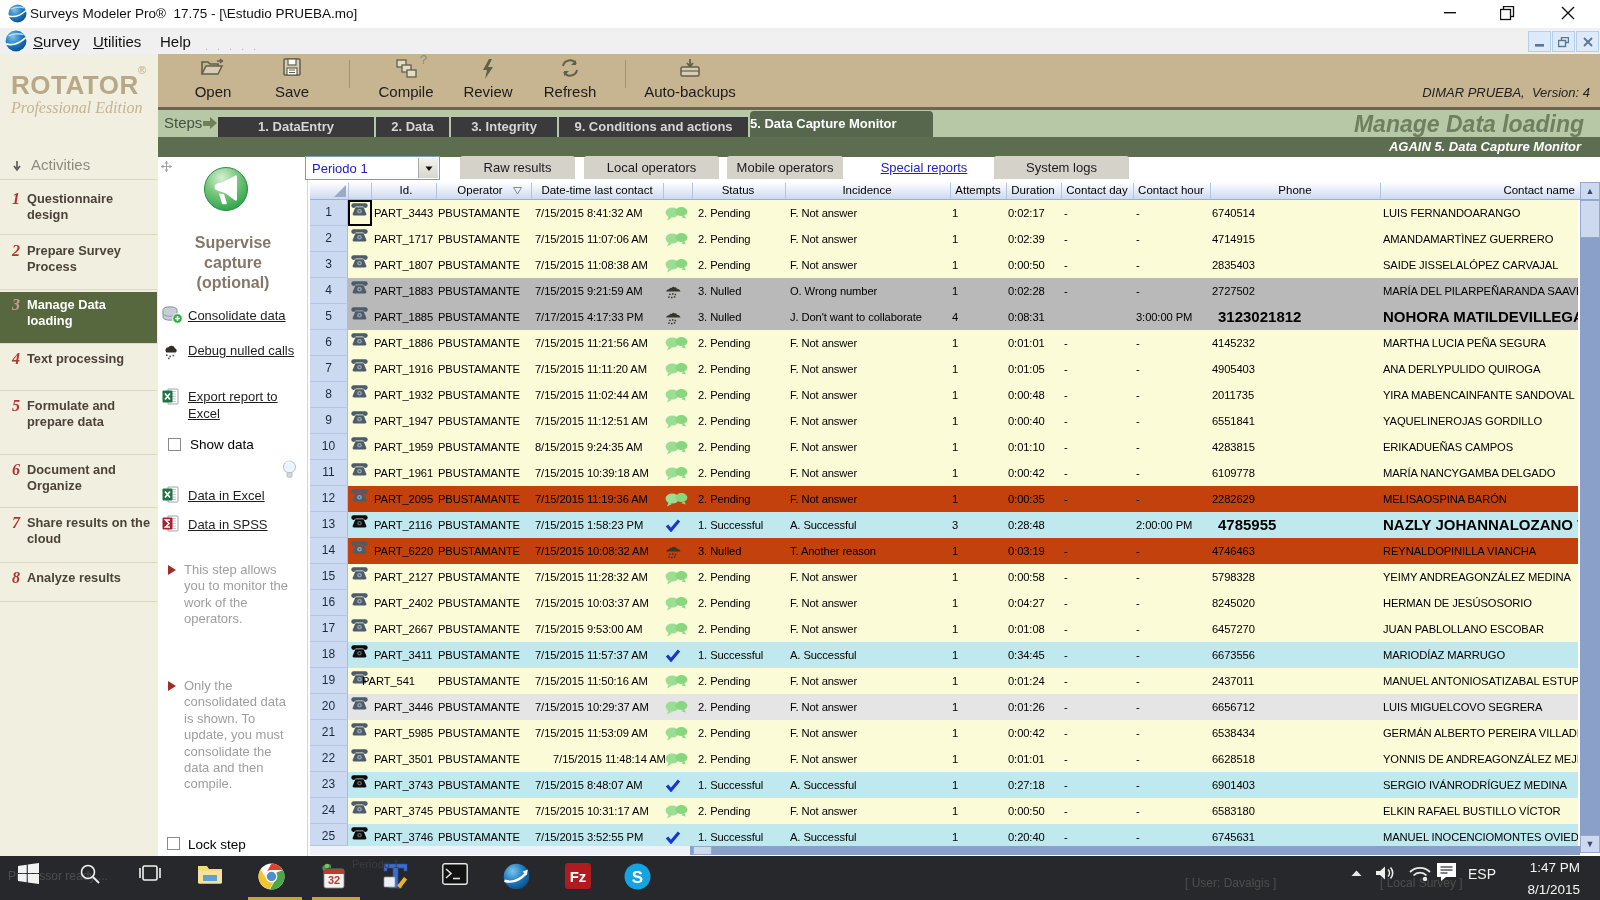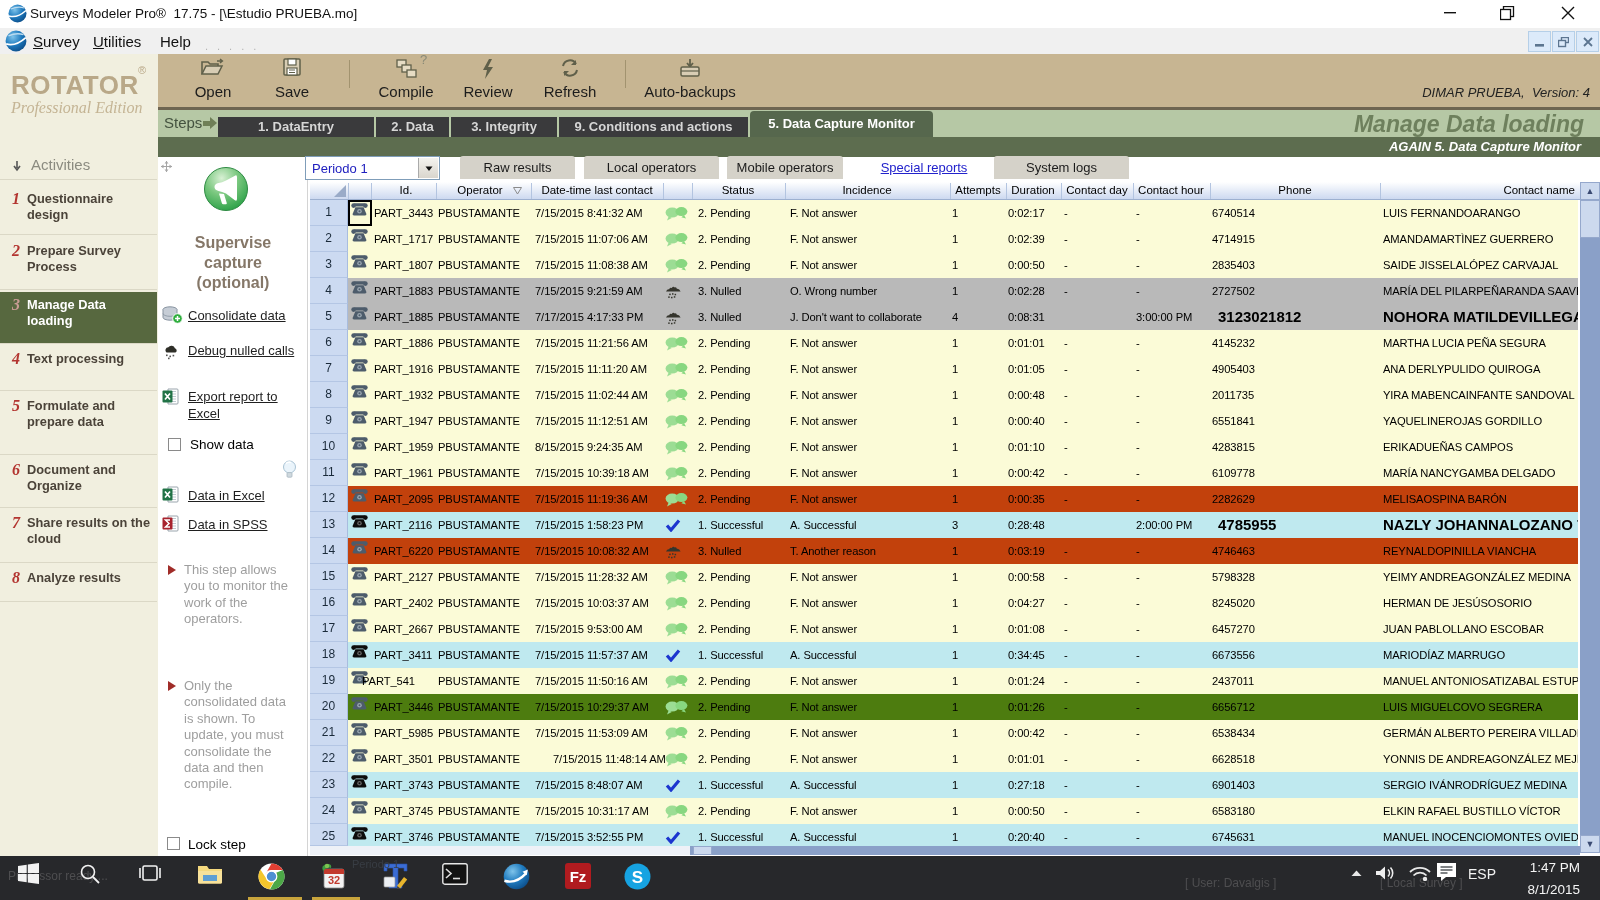--- a/index.html
+++ b/index.html
@@ -21,21 +21,21 @@
 #cream{left:0;top:54px;width:158px;height:802px;background:#f1efdf}
 #rot{left:11px;top:70px;font-size:26px;font-weight:bold;letter-spacing:0.5px;color:#b9a888}
 #rotr{left:138px;top:64px;font-size:11px;color:#b9a888}
 #profed{left:11px;top:99px;font-family:"Liberation Serif",serif;font-style:italic;font-size:16px;color:#c4b494}
 
 #stepsbar{left:158px;top:110px;width:1442px;height:27px;background:#b6c8a5}
 #stepslbl{left:164px;top:114px;font-size:15px;color:#44523f}
 .arrow{left:203px;top:121px;width:7px;height:5px;background:#6f7f57}
 .arrowh{left:210px;top:117px;width:0;height:0;border-left:7px solid #6f7f57;border-top:6.5px solid transparent;border-bottom:6.5px solid transparent}
 .tab{top:117px;height:20px;background:#3a3a3c;color:#d6d6d6;font-size:13px;font-weight:bold;text-align:center;line-height:20px}
-#tabactive{left:750px;top:111px;width:183px;height:26px;background:#56674d;border-radius:4px 4px 0 0;color:#fff;font-size:13px;font-weight:bold;text-align:center;line-height:26px}
+#tabactive{left:750px;top:111px;width:183px;height:26px;background:#56674d;border-radius:4px 4px 0 0;color:#fff;font-size:13px;font-weight:bold;line-height:26px}
 #mdl{right:16px;top:111px;font-size:23px;font-weight:bold;font-style:italic;color:#6e805d}
 #darkband{left:158px;top:137px;width:1442px;height:20px;background:#5d6d4f}
 #again{right:19px;top:139px;font-size:13px;font-weight:bold;font-style:italic;color:#fff}
 
 #acts{left:31px;top:156px;font-size:15px;color:#8b8b80}
 .sbi{position:absolute;left:0;width:157px;border-bottom:1px solid #dbd8c6}
 .sbi i{position:absolute;left:12px;top:4px;font-family:"Liberation Serif",serif;font-weight:bold;font-style:italic;font-size:16px;color:#b33530}
 .sbi b{position:absolute;left:27px;top:5px;font-size:12.8px;color:#4b4339;line-height:15.5px;width:127px}
 .sbi.sel{background:#57683f}
 .sbi.sel b{color:#fff}
@@ -860,21 +860,21 @@
       </svg></div>
     <span style="left:388px">2. Pending</span>
     <span style="left:480px">F. Not answer</span>
     <span style="left:642px">1</span>
     <span style="left:698px">0:01:24</span>
     <span style="left:754px">-</span>
     <span style="left:826px">-</span>
     <span style="left:902px">2437011</span>
     <span style="left:1073px">MANUEL ANTONIOSATIZABAL ESTUPI</span>
   </div>
-<div class="row" style="top:694px;height:26px;background:#4d7c0f">
+<div class="row" style="top:694px;height:26px;background:#e5e5e5">
     <div class="rn" style="top:0;height:26px">20</div>
     <div class="pi"><svg width="17" height="13" viewBox="0 0 17 13">
         <circle cx="2.6" cy="2.6" r="2.3" fill="#4d5c6b"></circle>
         <circle cx="14.4" cy="2.6" r="2.3" fill="#4d5c6b"></circle>
         <rect x="2.6" y="0.3" width="11.8" height="3.1" rx="1.4" fill="#4d5c6b"></rect>
         <path d="M4.4 4.2 h8.2 l2.7 6.6 q0.6 1.7-1.3 1.7 h-11 q-1.9 0-1.3-1.7z" fill="#4d5c6b"></path>
         <circle cx="8.5" cy="8.3" r="2.3" fill="#9aa6b0"></circle>
         <circle cx="8.5" cy="8.3" r="1" fill="#4d5c6b"></circle>
       </svg></div>
     <span style="left:64px">PART_3446</span>

